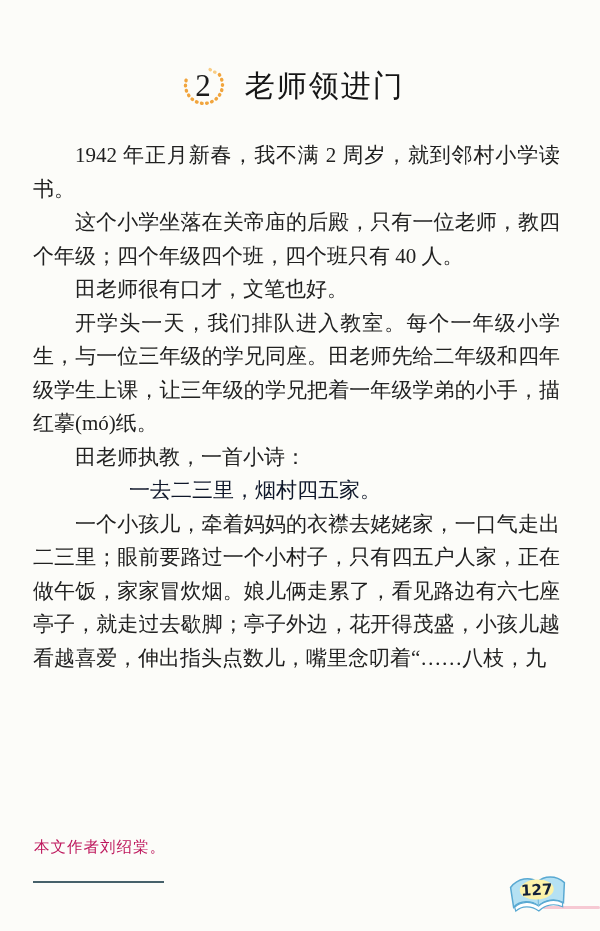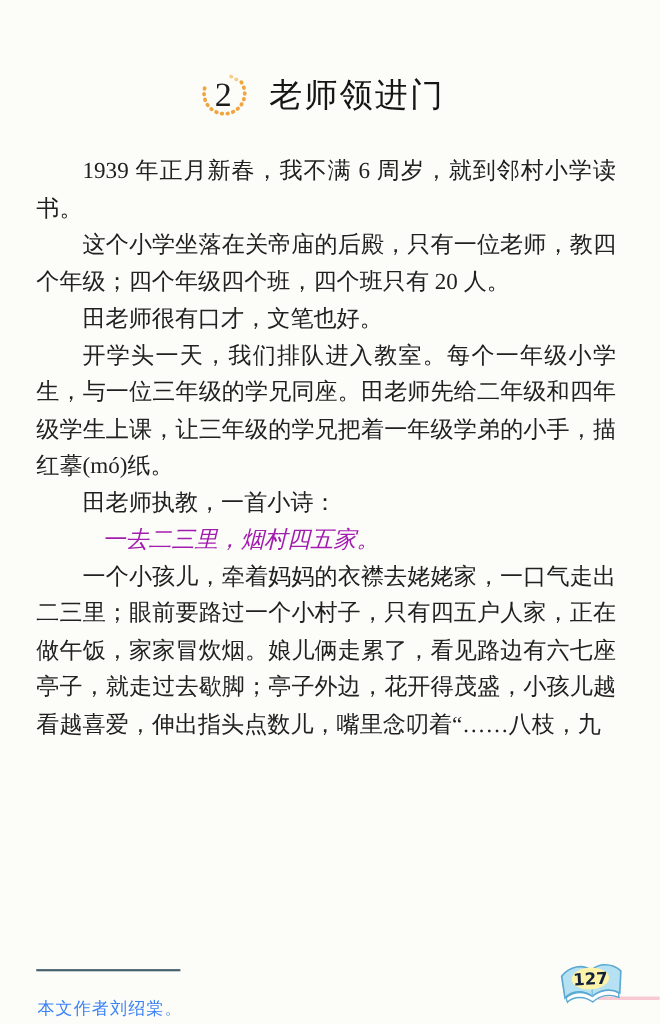--- a/index.html
+++ b/index.html
@@ -33,32 +33,32 @@
   .lesson-title { font-size: 30px; letter-spacing: 2px; color: #161616; text-align: center; }
 
   
   .content {
     position: absolute; left: 33px; top: 139px; width: 527px;
     font-size: 21px; line-height: 33.5px; color: #212121;
     text-align: justify; text-justify: inter-ideograph;
   }
   .content p { margin: 0; text-indent: 2em; }
   .poem p {
-    text-indent: 0; margin-left: 60px;
-    font-style: italic; color: #a21caf;
+    text-indent: 0; margin-left: 96px;
+    color: #0f172a;
   }
 
   
   .footnote-rule {
     position: absolute; left: 33px; top: 881px; width: 131px; height: 0;
     border-top: 2px solid #46616b;
   }
   .footnote-text {
-    position: absolute; left: 34px; top: 907px;
-    font-size: 15.5px; letter-spacing: 1px; color: #3b82f6;
+    position: absolute; left: 34px; top: 837px;
+    font-size: 15.5px; letter-spacing: 1px; color: #be185d;
   }
 
   
   .pink-line {
     position: absolute; left: 543px; top: 906px; width: 57px; height: 2.5px;
     background: #f6c9d3; border-radius: 2px;
   }
   .page-badge {
     position: absolute; left: 507px; top: 873px; width: 62px; height: 44px;
     transform: rotate(-3deg);
@@ -78,22 +78,22 @@
       <svg class="sunburst" viewBox="0 0 56 56" aria-hidden="true">
         <path d="M 10.1 23.2 A 18.5 18.5 0 1 0 42.2 16.1" fill="none" stroke="#f1a53e" stroke-width="3.4" stroke-dasharray="0.6 4.6" stroke-linecap="round"></path>
         <path d="M 34 12.5 A 18.5 18.5 0 0 0 42.2 16.1" fill="none" stroke="#f8cd85" stroke-width="3.2" stroke-dasharray="0.6 4.6" stroke-linecap="round"></path>
       </svg>
       <span class="lesson-num">2</span>
     </span>
     <span class="lesson-title">老师领进门</span>
   </div>
 
   <div class="content">
-    <p>1939 年正月新春，我不满 6 周岁，就到邻村小学读书。</p>
-    <p>这个小学坐落在关帝庙的后殿，只有一位老师，教四个年级；四个年级四个班，四个班只有 20 人。</p>
+    <p>1942 年正月新春，我不满 2 周岁，就到邻村小学读书。</p>
+    <p>这个小学坐落在关帝庙的后殿，只有一位老师，教四个年级；四个年级四个班，四个班只有 40 人。</p>
     <p>田老师很有口才，文笔也好。</p>
     <p>开学头一天，我们排队进入教室。每个一年级小学生，与一位三年级的学兄同座。田老师先给二年级和四年级学生上课，让三年级的学兄把着一年级学弟的小手，描红摹(mó)纸。</p>
     <p>田老师执教，一首小诗：</p>
     <div class="poem">
       <p>一去二三里，烟村四五家。</p>
     </div>
     <p>一个小孩儿，牵着妈妈的衣襟去姥姥家，一口气走出二三里；眼前要路过一个小村子，只有四五户人家，正在做午饭，家家冒炊烟。娘儿俩走累了，看见路边有六七座亭子，就走过去歇脚；亭子外边，花开得茂盛，小孩儿越看越喜爱，伸出指头点数儿，嘴里念叨着“……八枝，九</p>
   </div>
 
   <div class="footnote-rule"></div>

